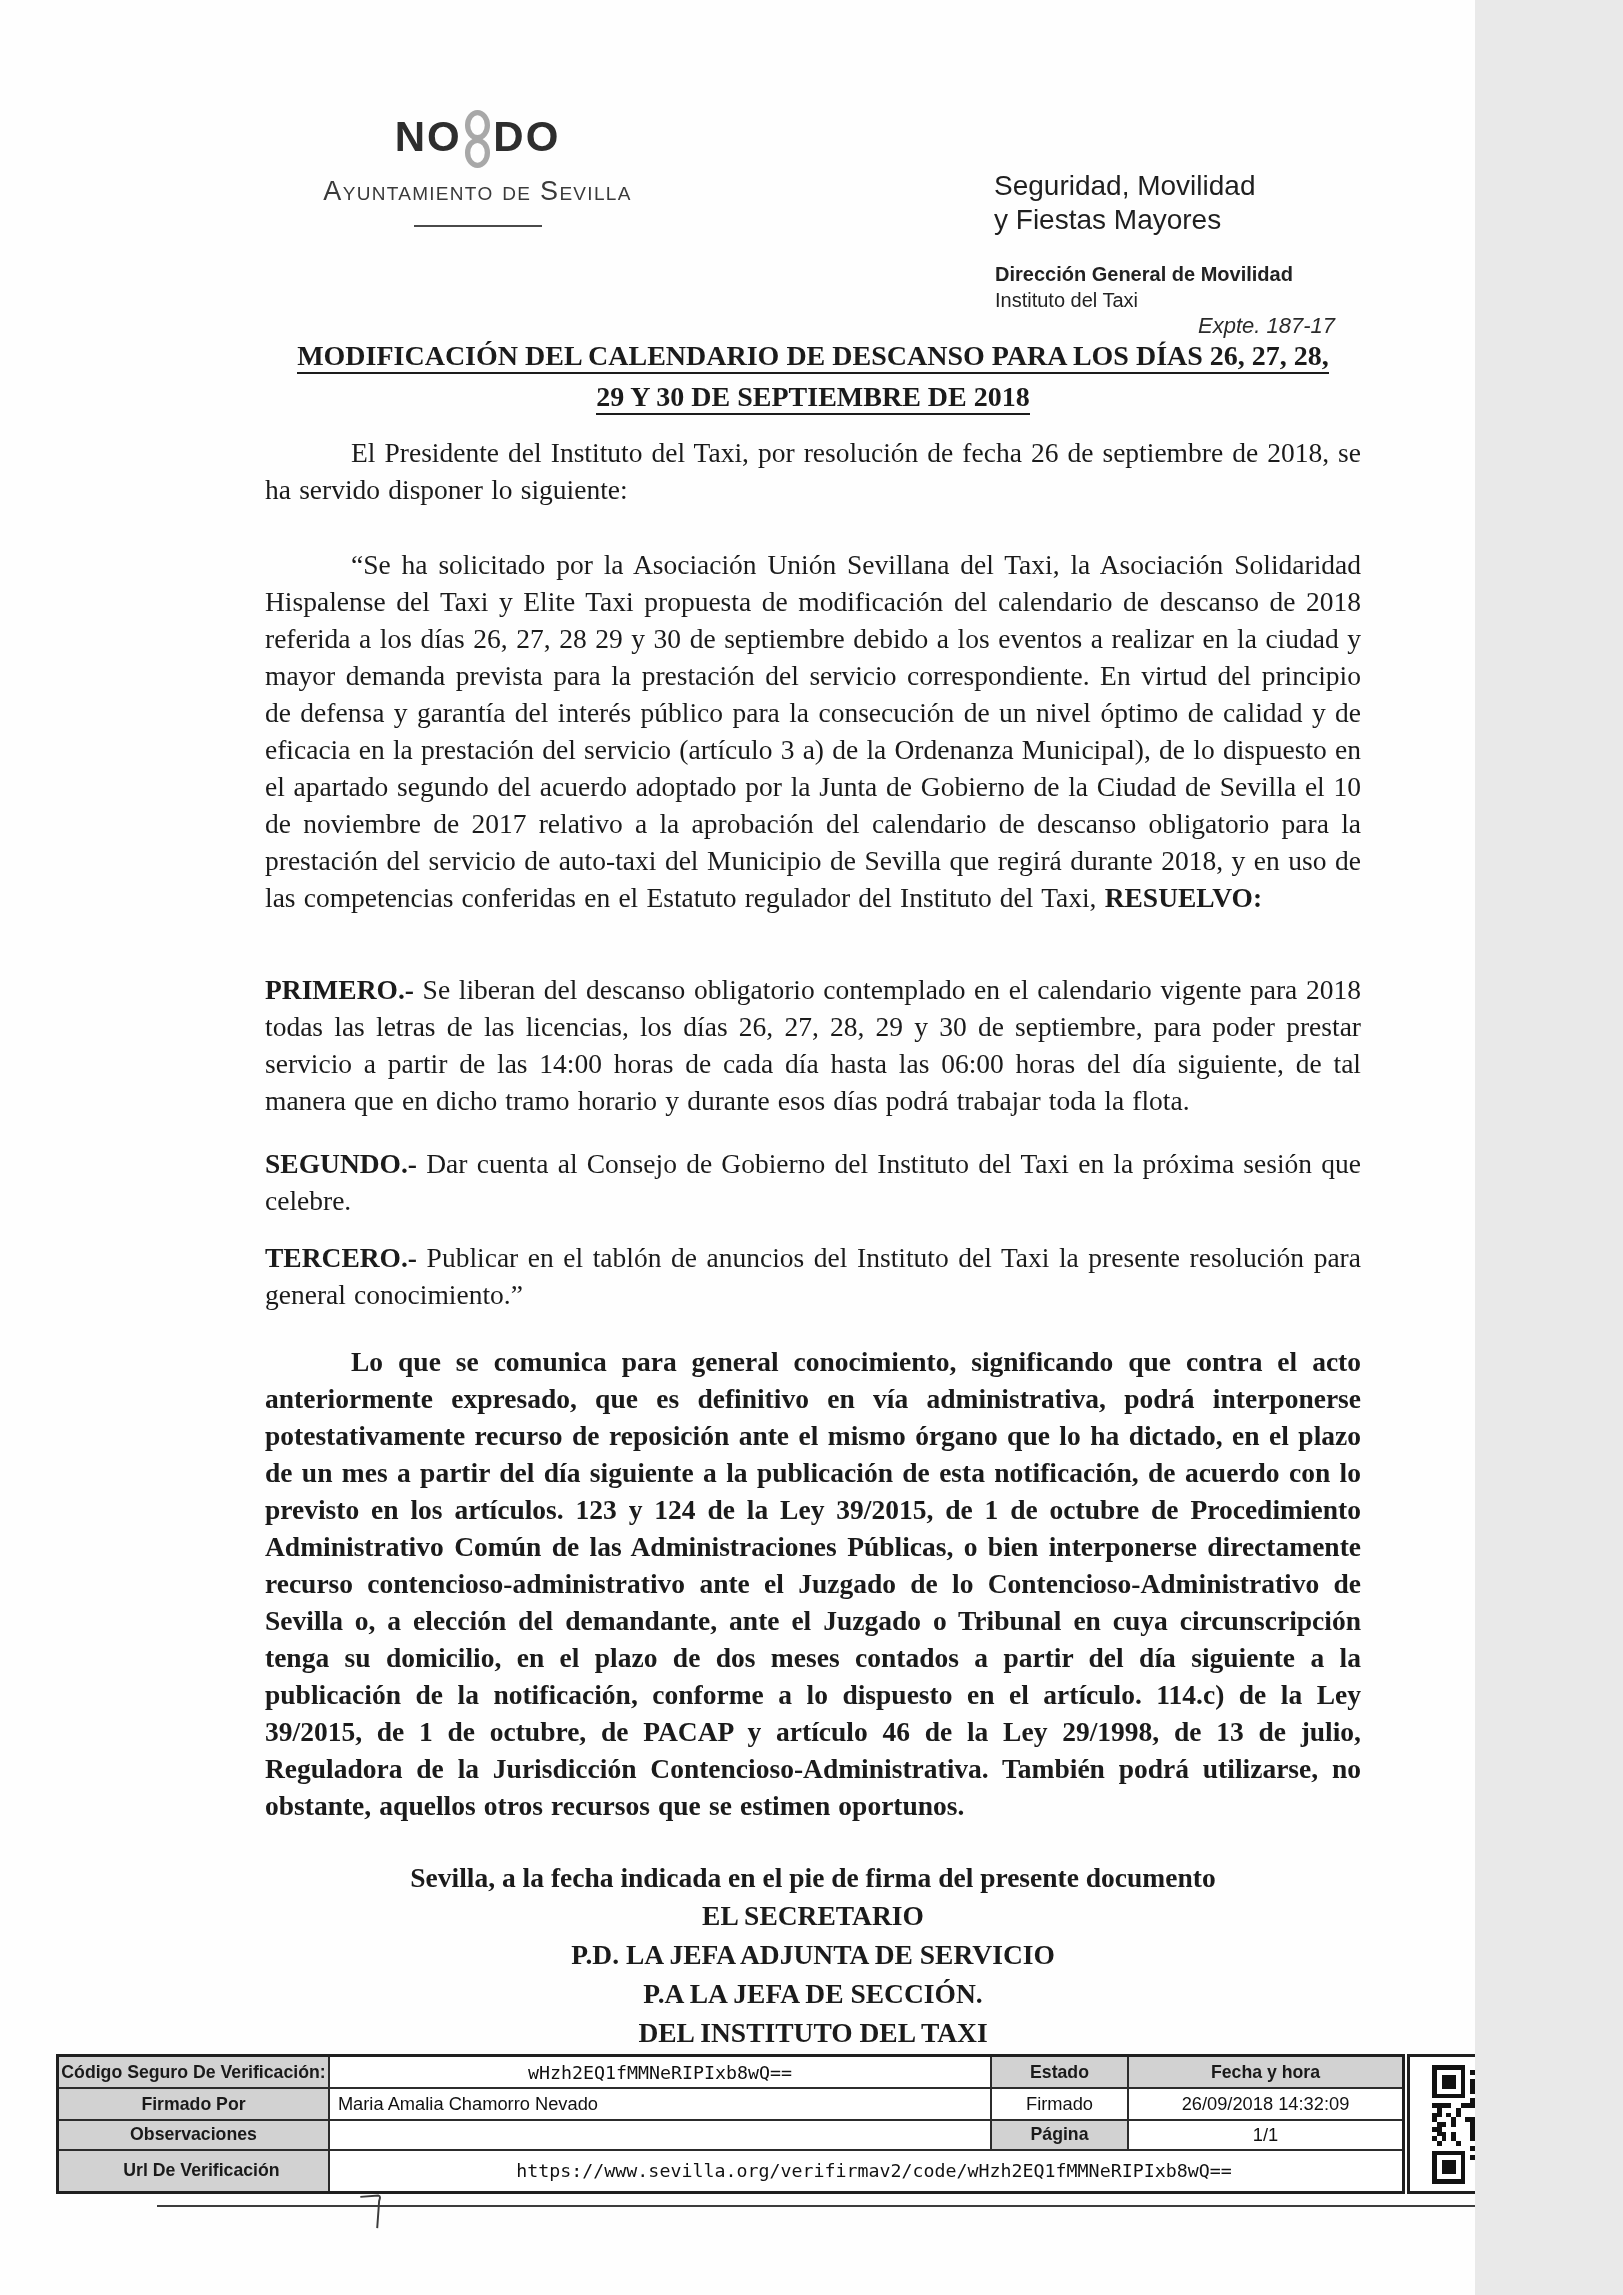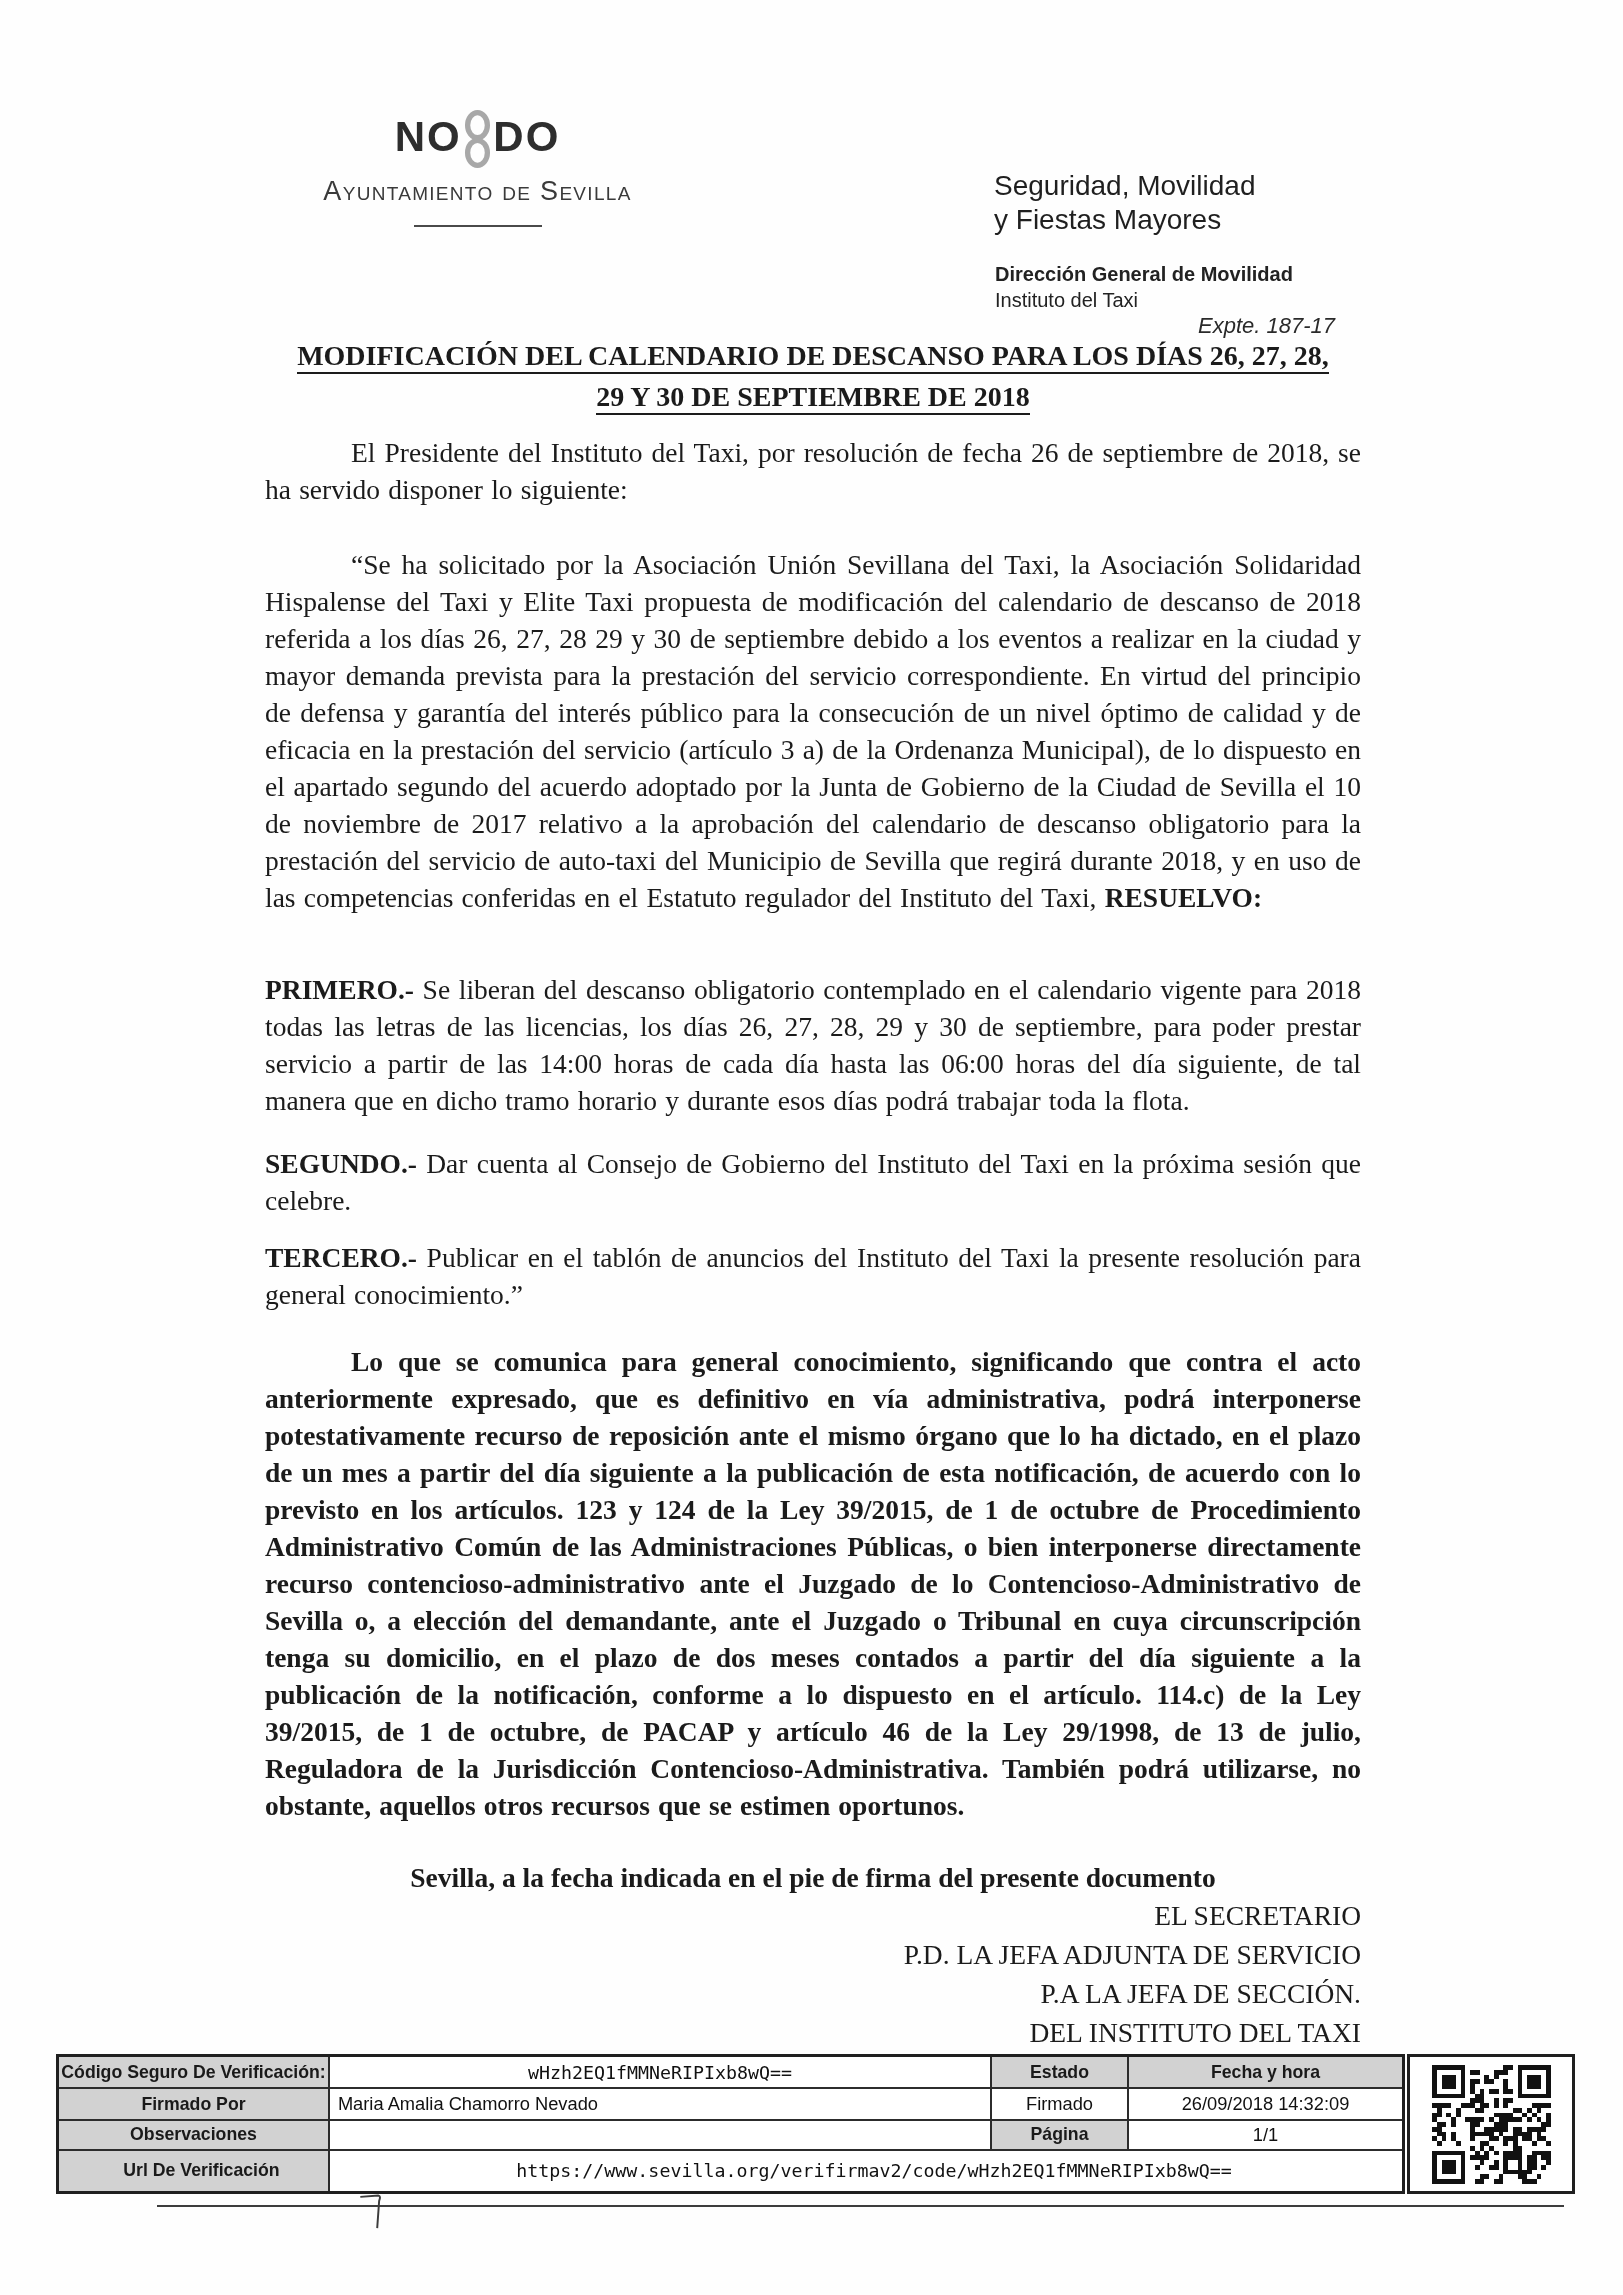--- a/index.html
+++ b/index.html
@@ -1,16 +1,16 @@
 <!DOCTYPE html>
 <html style="font-size:10.5px"><head>
 <meta charset="utf-8">
 <style>
   html,body{margin:0;padding:0;background:#e9e9e9;}
-  .page{position:relative;width:1623px;height:2295px;background:#fefefe;color:#1b1b1b;
+  .page{position:relative;width:1475px;height:2295px;background:#fefefe;color:#1b1b1b;
         font-family:"Liberation Serif",serif;overflow:hidden;}
 
   
   .logo-block{position:absolute;left:255px;top:111px;width:445px;text-align:center;}
   .logo-word{font-family:"Liberation Sans",sans-serif;font-weight:bold;font-size:42px;
              letter-spacing:2px;color:#2e2e2e;line-height:42px;}
   .logo-word .madeja-svg{vertical-align:middle;margin:0 1.3px;position:relative;top:-1.3px;}
   .logo-org{margin-top:6.5px;font-family:"Liberation Sans",sans-serif;font-variant:small-caps;
             font-size:27px;letter-spacing:1.3px;color:#3a3a3a;}
   .logo-rule{width:128px;height:2px;background:#4a4a4a;margin:18.3px auto 0 auto;}
@@ -30,21 +30,21 @@
   .doc-title .u{border-bottom:2.6px solid #1c1c1c;padding-bottom:1.3px;}
   .para{font-size:27.5px;line-height:37px;text-align:justify;word-spacing:1.3px;margin:0;}
   .indent{text-indent:86px;}
   .mb-intro{margin-bottom:38px;}
   .mb-quote{margin-bottom:55px;}
   .mb-res1{margin-bottom:26px;}
   .mb-res2{margin-bottom:19.6px;}
   .mb-res3{margin-bottom:30px;}
   .bold{font-weight:bold;}
   .place-line{font-size:27.5px;line-height:37px;text-align:center;font-weight:bold;margin-top:35px;}
-  .sig-line{font-size:27.5px;line-height:39px;text-align:right;font-weight:normal;}
+  .sig-line{font-size:27.5px;line-height:39px;text-align:center;font-weight:bold;}
 
   
   .address{margin-top:14.4px;font-size:18.3px;line-height:22px;text-align:left;}
   .address .email{text-decoration:underline;}
 
   
   .vtable{position:absolute;left:56px;top:2054px;width:1343px;height:134px;
           border:3.9px solid #1f1f1f;background:#fff;display:grid;
           grid-template-columns:271px 662px 137px 1fr;
           grid-template-rows:32px 32px 29.5px 1fr;

